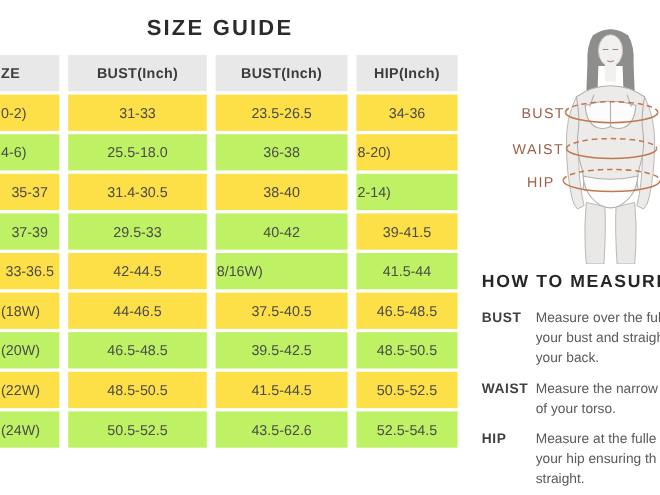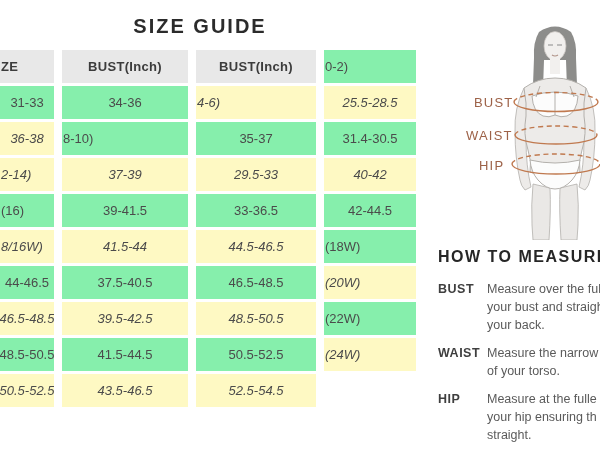--- a/index.html
+++ b/index.html
@@ -15,22 +15,22 @@
     position:absolute; top:50px; left:0;
     display:grid;
     grid-template-columns:54px 126px 120px 92px;
     grid-auto-rows:33px;
     column-gap:8px; row-gap:3px;
   }
   .cell {
     display:flex; align-items:center; justify-content:center;
     font-size:13px; color:#4b4b4b; white-space:nowrap; overflow:hidden;
   }
-  .cell.light { background:#86efac; }
-  .cell.dark  { background:#fef9c3;font-style:italic; }
+  .cell.light { background:#fde047; }
+  .cell.dark  { background:#bef264; }
   .cell.head  { background:#e8e8e8; font-weight:700; color:#3c3c3c; letter-spacing:0.3px; }
   .cell.size  { justify-content:flex-start; padding-left:1px; }
   .figure-wrap { position:absolute; left:460px; top:0; width:140px; height:240px; }
   .fig-label {
     position:absolute; font-size:13px; letter-spacing:1.2px;
     color:#9d6248; font-weight:500; white-space:nowrap;
   }
   .fig-label.bust  { left:474px; top:95px; }
   .fig-label.waist { left:466px; top:128px; }
   .fig-label.hip   { left:479px; top:158px; }
@@ -50,65 +50,66 @@
 </style>
 </head>
 <body>
 
 <div class="page-title">SIZE GUIDE</div>
 
 <div class="size-table">
   <div class="cell head size">ZE</div>
   <div class="cell head">BUST(Inch)</div>
   <div class="cell head">BUST(Inch)</div>
+  <div class="cell head">HIP(Inch)</div>
 
   <div class="cell size light">0-2)</div>
   <div class="cell light">31-33</div>
+  <div class="cell light">23.5-26.5</div>
   <div class="cell light">34-36</div>
 
   <div class="cell size dark">4-6)</div>
-  <div class="cell dark">25.5-28.5</div>
+  <div class="cell dark">25.5-18.0</div>
   <div class="cell dark">36-38</div>
 
-  <div class="cell size light">8-10)</div>
+  <div class="cell size light">8-20)</div>
   <div class="cell light">35-37</div>
   <div class="cell light">31.4-30.5</div>
+  <div class="cell light">38-40</div>
 
   <div class="cell size dark">2-14)</div>
   <div class="cell dark">37-39</div>
   <div class="cell dark">29.5-33</div>
   <div class="cell dark">40-42</div>
 
-  <div class="cell size light">(16)</div>
   <div class="cell light">39-41.5</div>
   <div class="cell light">33-36.5</div>
   <div class="cell light">42-44.5</div>
 
   <div class="cell size dark">8/16W)</div>
   <div class="cell dark">41.5-44</div>
-  <div class="cell dark">44.5-46.5</div>
 
   <div class="cell size light">(18W)</div>
   <div class="cell light">44-46.5</div>
   <div class="cell light">37.5-40.5</div>
   <div class="cell light">46.5-48.5</div>
 
   <div class="cell size dark">(20W)</div>
   <div class="cell dark">46.5-48.5</div>
   <div class="cell dark">39.5-42.5</div>
   <div class="cell dark">48.5-50.5</div>
 
   <div class="cell size light">(22W)</div>
   <div class="cell light">48.5-50.5</div>
   <div class="cell light">41.5-44.5</div>
   <div class="cell light">50.5-52.5</div>
 
   <div class="cell size dark">(24W)</div>
   <div class="cell dark">50.5-52.5</div>
-  <div class="cell dark">43.5-46.5</div>
+  <div class="cell dark">43.5-62.6</div>
   <div class="cell dark">52.5-54.5</div>
 </div>
 
 <div class="figure-wrap">
   <svg width="140" height="240" viewBox="0 0 140 240">
 
     <path d="M79,32 Q95,21 111,32 Q117,42 116,58 L117,85 Q113,93 107,89 L106,60 L84,60 L83,89 Q77,93 73,85 L74,58 Q73,42 79,32 Z" fill="#8d8d8b"></path>
 
     <ellipse cx="95" cy="46" rx="11" ry="14.5" fill="#f2f0ee" stroke="#c6c2be" stroke-width="0.8"></ellipse>
     <path d="M83,40 Q83,27 95,27 Q107,27 107,40 Q104,31 95,31 Q86,31 83,40 Z" fill="#8d8d8b"></path>

